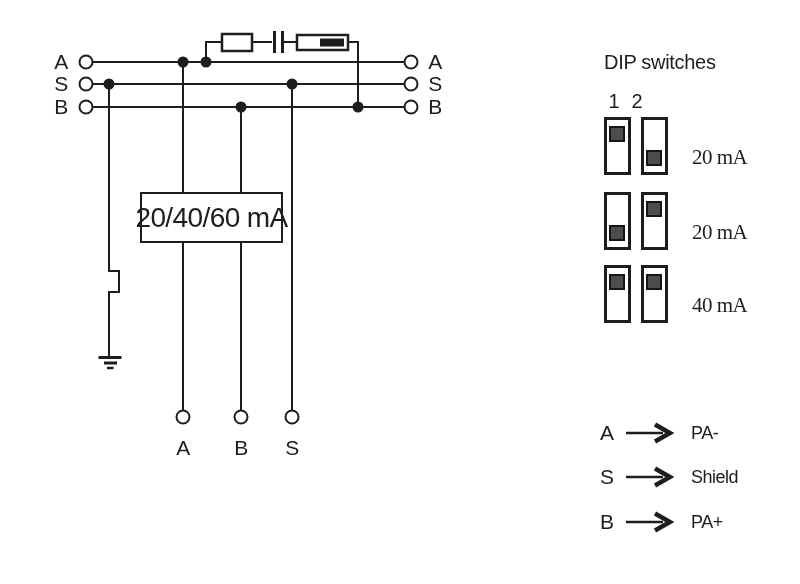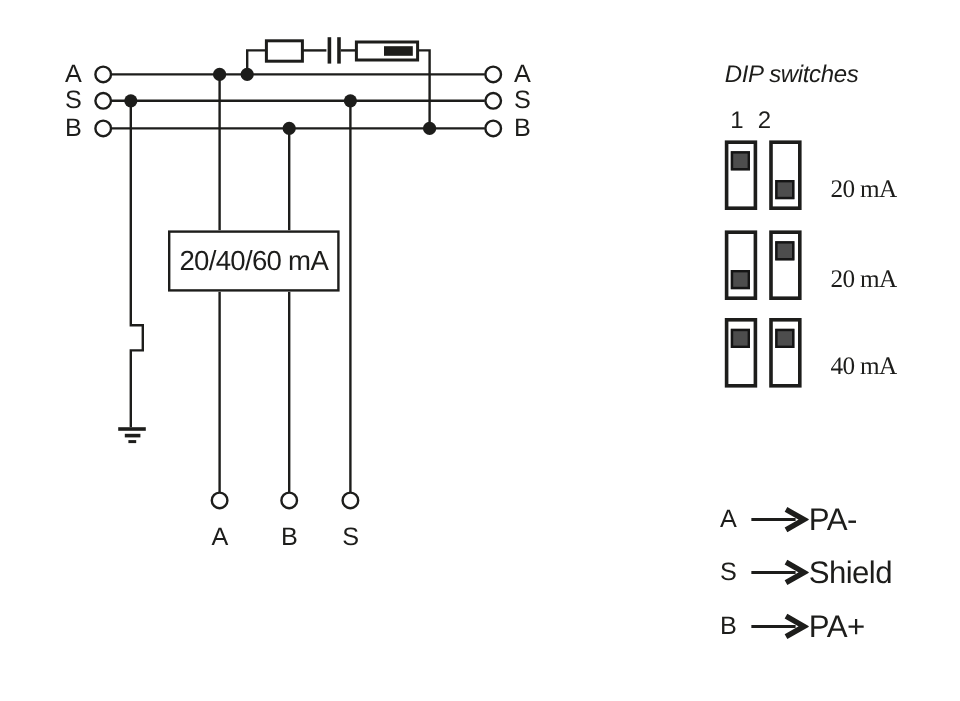--- a/index.html
+++ b/index.html
@@ -8,24 +8,24 @@
     font-family:"Liberation Sans", sans-serif;color:#1d1d1b;
   }
   #wires{position:absolute;left:0;top:0;}
   .lbl{position:absolute;line-height:22px;font-size:21px;letter-spacing:-0.5px;white-space:nowrap;}
   .term-lbl{width:30px;text-align:center;}
   
   .rating-box{
     position:absolute;left:140px;top:192px;width:143px;height:51px;
     border:2px solid #1d1d1b;background:#fff;box-sizing:border-box;
     display:flex;align-items:center;justify-content:center;
-    font-size:23px;letter-spacing:-0.6px;white-space:nowrap;
+    font-size:28px;letter-spacing:-0.6px;white-space:nowrap;
   }
   
-  .dip-title{position:absolute;left:604px;top:51px;font-size:20px;letter-spacing:-0.3px;font-style:italic;}
+  .dip-title{position:absolute;left:604px;top:51px;font-size:20px;letter-spacing:-0.3px;}
   .dip-nums{position:absolute;left:604px;top:90px;width:60px;display:flex;}
   .dip-nums span{display:inline-block;width:20px;text-align:center;font-size:20px;}
   .dip-nums span:nth-child(2){margin-left:3px;}
   .dip-row{position:absolute;left:604px;width:200px;height:58px;}
   .dip-switch{
     position:absolute;top:0;width:27px;height:58px;border:3px solid #1d1d1b;
     background:#fff;box-sizing:border-box;
   }
   .dip-switch.sw1{left:0;}
   .dip-switch.sw2{left:37px;}
@@ -33,21 +33,21 @@
     position:absolute;left:2px;width:16px;height:16px;
     background:#4d4d4d;border:2px solid #151515;box-sizing:border-box;
   }
   .knob.up{top:6px;}
   .knob.down{bottom:6px;}
   .dip-row .row-label{position:absolute;left:88px;top:28px;font-size:21px;letter-spacing:-0.5px;white-space:nowrap;font-family:Liberation Serif, serif;}
   
   .legend-row{position:absolute;left:600px;height:24px;display:flex;align-items:center;}
   .legend-row .term{display:inline-block;width:22px;font-size:21px;letter-spacing:-0.5px;}
   .legend-row svg{margin-left:4px;display:block;}
-  .legend-row .sig{font-size:26px;letter-spacing:-0.5px;white-space:nowrap;}
+  .legend-row .sig{margin-left:17px;font-size:18px;letter-spacing:-0.5px;white-space:nowrap;}
 </style>
 </head>
 <body>
 
 <div id="canvas">
 
   <svg id="wires" width="800" height="584" viewBox="0 0 800 584">
     <g stroke="#1d1d1b" stroke-width="2" fill="none">
 
       <path d="M93,62 H404"></path>

